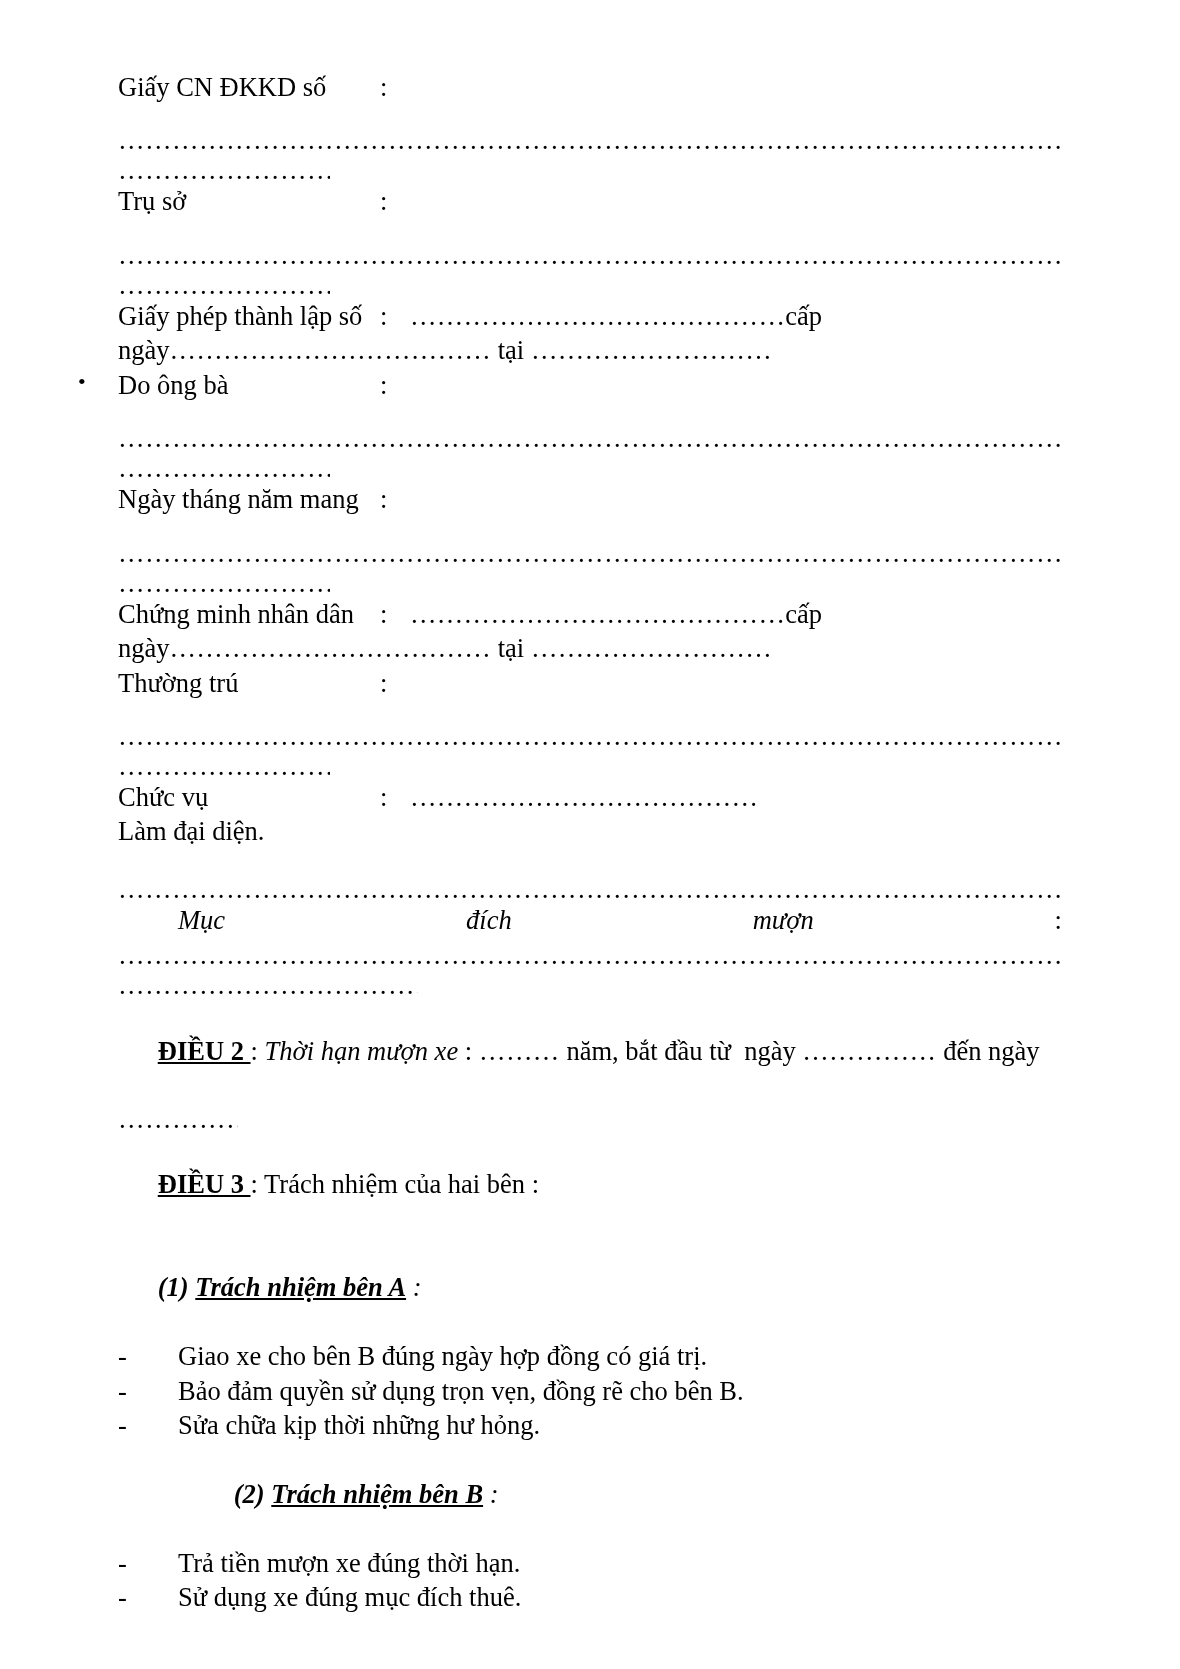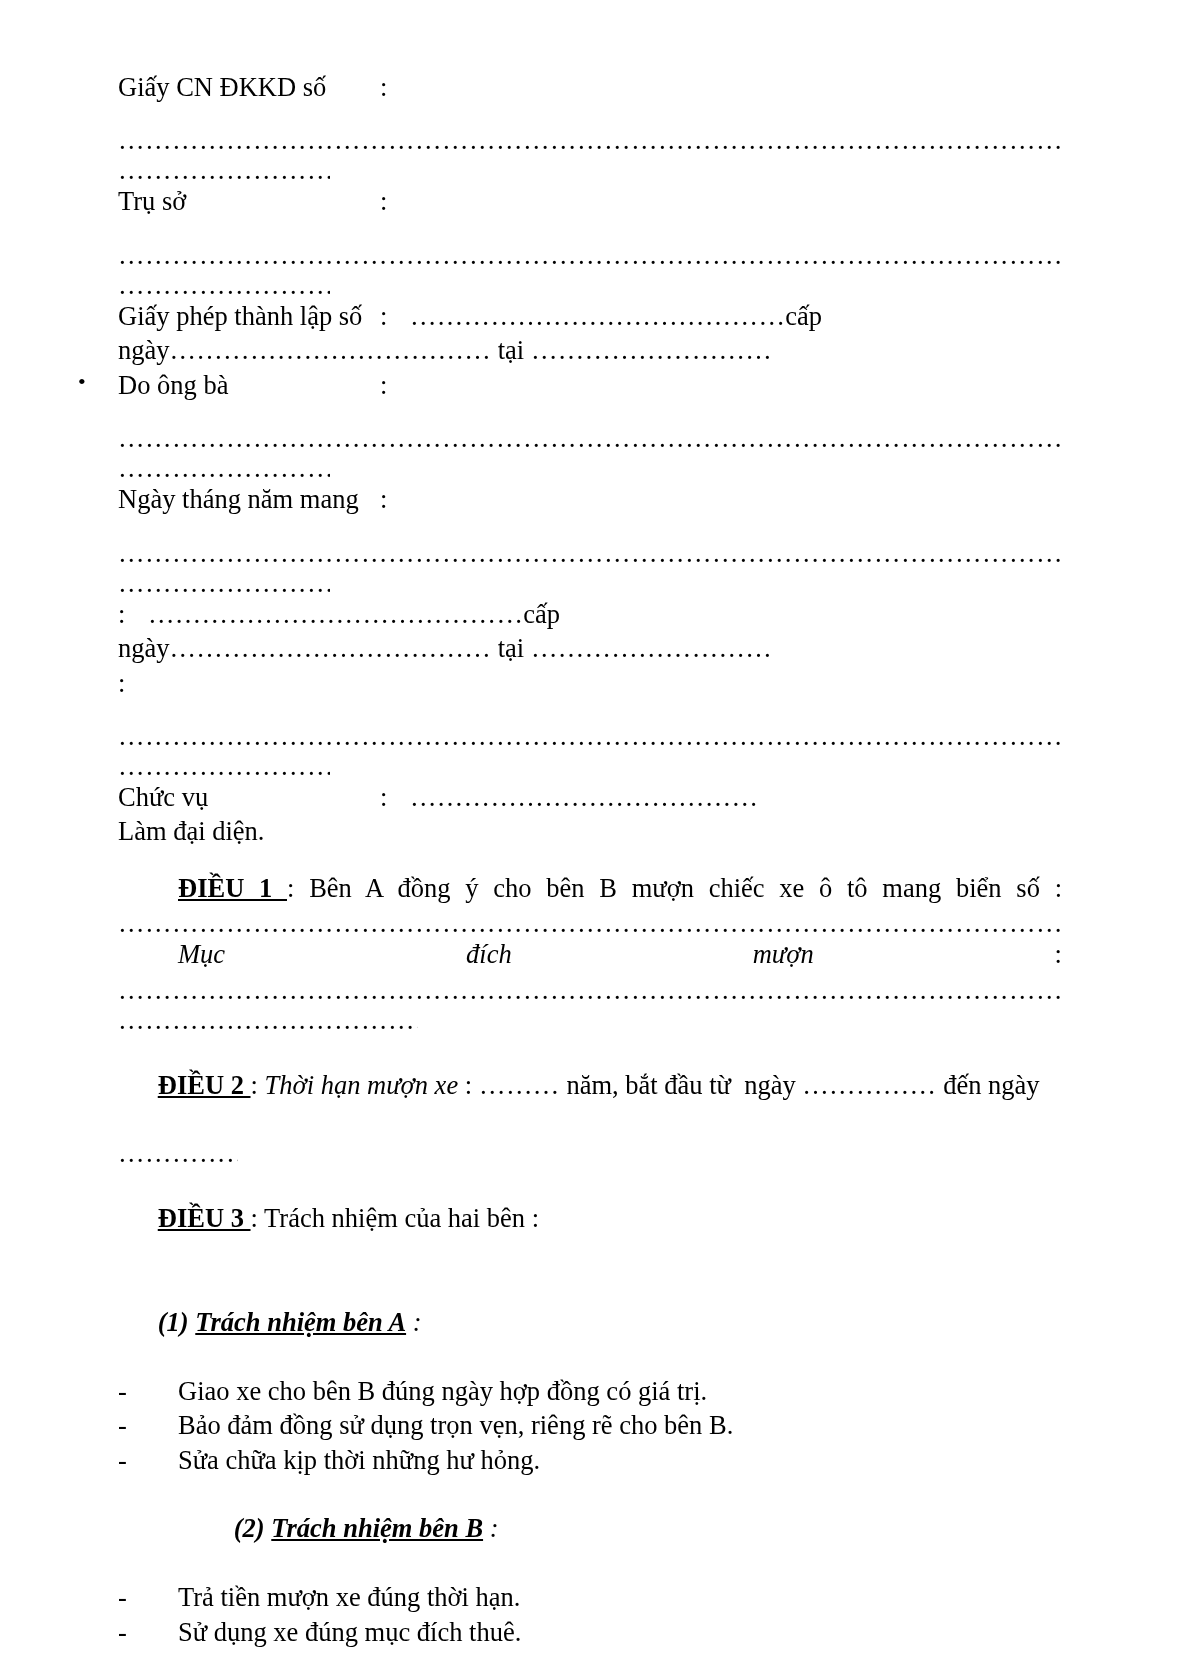--- a/index.html
+++ b/index.html
@@ -185,30 +185,32 @@
       <span class="label">Ngày tháng năm mang</span>
       <span class="colon">:</span>
     </div>
 
     <div class="dots-block">
       <span class="dots-wide">……………………………………………………………………………………………………………………………………………………………………………………………</span>
       <span class="dots-short">……………………………………………………………………………………………………………………………………………………………………………………………</span>
     </div>
 
     <div class="row">
+      <span class="label">Chứng minh nhân dân</span>
       <span class="colon">:</span>
       <span class="after-colon dotrun">……………………………………</span>
       <span class="after-colon">cấp</span>
     </div>
 
     <div class="row">
       <span>ngày</span><span class="dotrun">………………………………</span><span> tại </span><span class="dotrun">………………………</span>
     </div>
 
     <div class="row">
+      <span class="label">Thường trú</span>
       <span class="colon">:</span>
     </div>
 
     <div class="dots-block">
       <span class="dots-wide">……………………………………………………………………………………………………………………………………………………………………………………………</span>
       <span class="dots-short">……………………………………………………………………………………………………………………………………………………………………………………………</span>
     </div>
 
     <div class="row">
       <span class="label">Chức vụ</span>
@@ -216,23 +218,20 @@
       <span class="after-colon dotrun">…………………………………</span>
     </div>
 
     <div class="row">
       <span>Làm đại diện.</span>
     </div>
 
     <div class="spacer-sm"></div>
 
 
-    <div class="justified para-indent-first">
-      <span class="dieu">ĐIỀU  1 </span><span>:</span> <span>Bên A đồng ý cho bên B mượn chiếc xe ô tô mang biển số :</span>
-    </div>
     <div class="dots-block" style="margin-top:2px;">
       <span class="dots-wide">………………………………………………………………………………………………………</span>
     </div>
 
     <div class="spread-row">
       <span>Mục</span>
       <span>đích</span>
       <span>mượn</span>
       <span class="tail">:</span>
     </div>
@@ -255,21 +254,21 @@
     <div class="para-indent-first" style="white-space:pre;">
       <span class="bi">(1)</span> <span class="bi und">Trách nhiệm bên A</span> <span class="ital">:</span>
     </div>
 
     <div class="dash-item">
       <span class="dash-mark">-</span>
       <span>Giao xe cho bên B đúng ngày hợp đồng có giá trị.</span>
     </div>
     <div class="dash-item">
       <span class="dash-mark">-</span>
-      <span>Bảo đảm đồng sử dụng trọn vẹn, riêng rẽ cho bên B.</span>
+      <span>Bảo đảm quyền sử dụng trọn vẹn, đồng rẽ cho bên B.</span>
     </div>
     <div class="dash-item">
       <span class="dash-mark">-</span>
       <span>Sửa chữa kịp thời những hư hỏng.</span>
     </div>
 
     <div style="white-space:pre; padding-left:76px;">
       <span class="bi">(2)</span> <span class="bi und">Trách nhiệm bên B</span> <span class="ital">:</span>
     </div>
 

